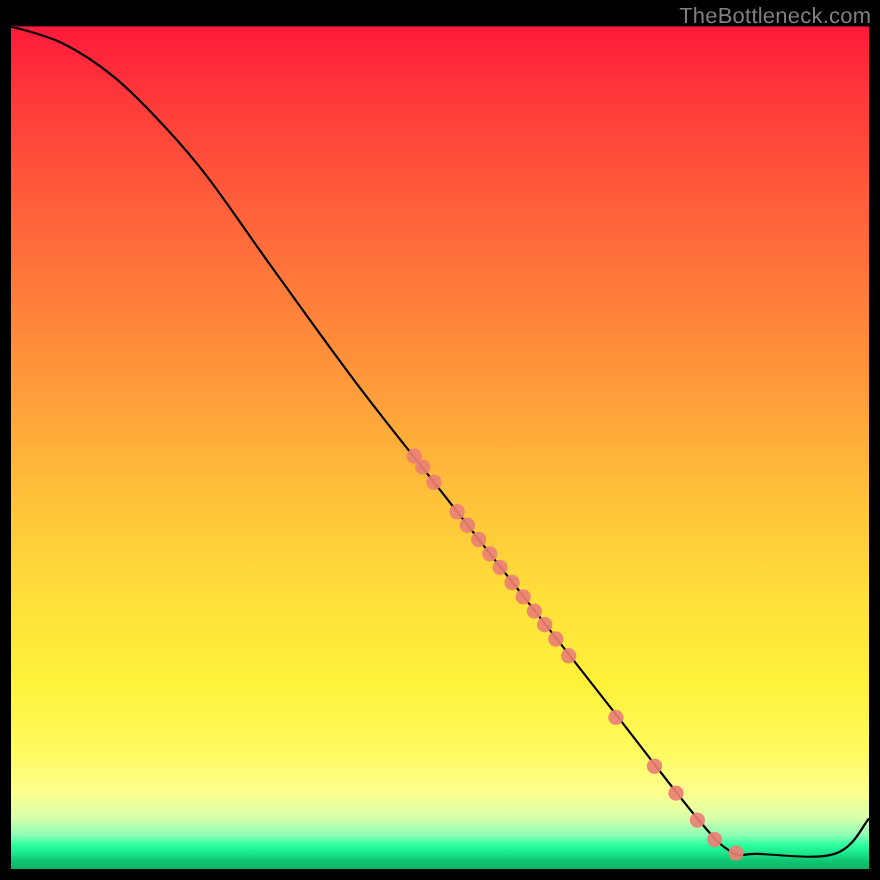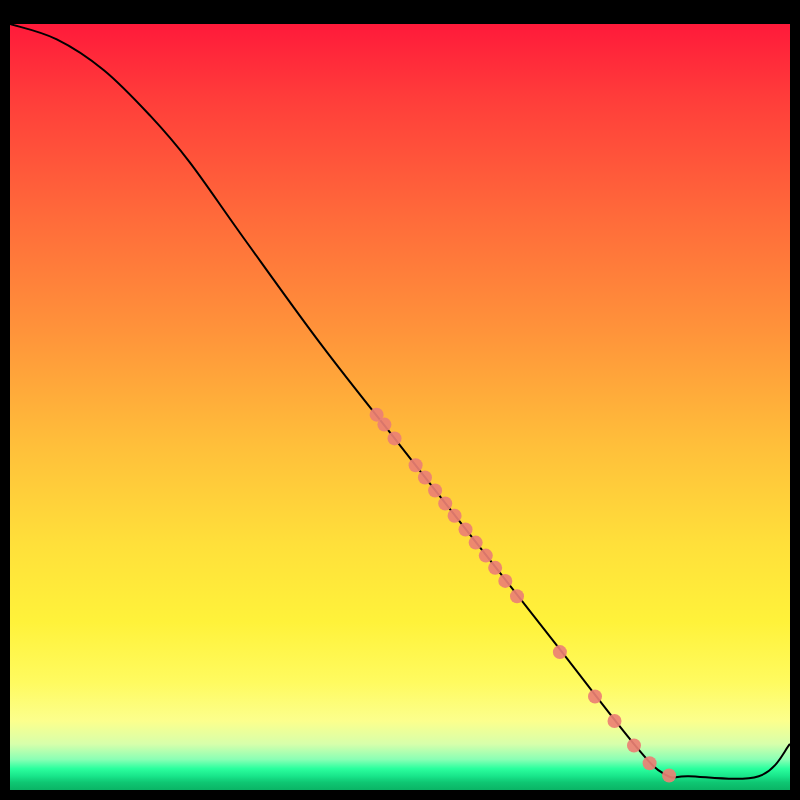--- a/index.html
+++ b/index.html
@@ -82,13 +82,14 @@
           <circle cx="507" cy="572.202" r="7" fill="#ec8074" fill-opacity="0.92"></circle>
           <circle cx="549.9" cy="628.12" r="7" fill="#ec8074" fill-opacity="0.92"></circle>
           <circle cx="585" cy="672.548" r="7" fill="#ec8074" fill-opacity="0.92"></circle>
           <circle cx="604.5" cy="697.06" r="7" fill="#ec8074" fill-opacity="0.92"></circle>
           <circle cx="624" cy="721.572" r="7" fill="#ec8074" fill-opacity="0.92"></circle>
           <circle cx="639.5999999999999" cy="739.19" r="7" fill="#ec8074" fill-opacity="0.92"></circle>
           <circle cx="659.1" cy="751.446" r="7" fill="#ec8074" fill-opacity="0.92"></circle>
         </g>
     </svg>
   </div>
+  <div class="watermark">TheBottleneck.com</div>
 </div>
 
 </body></html>

